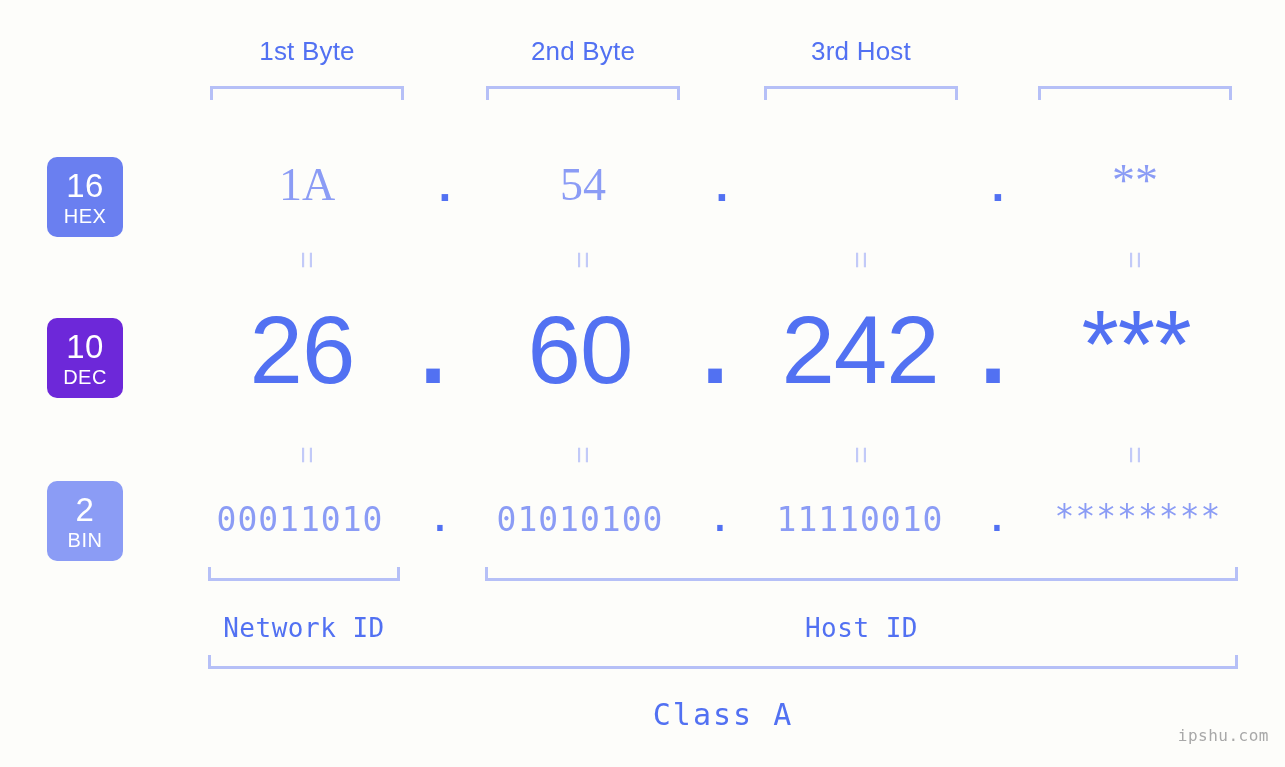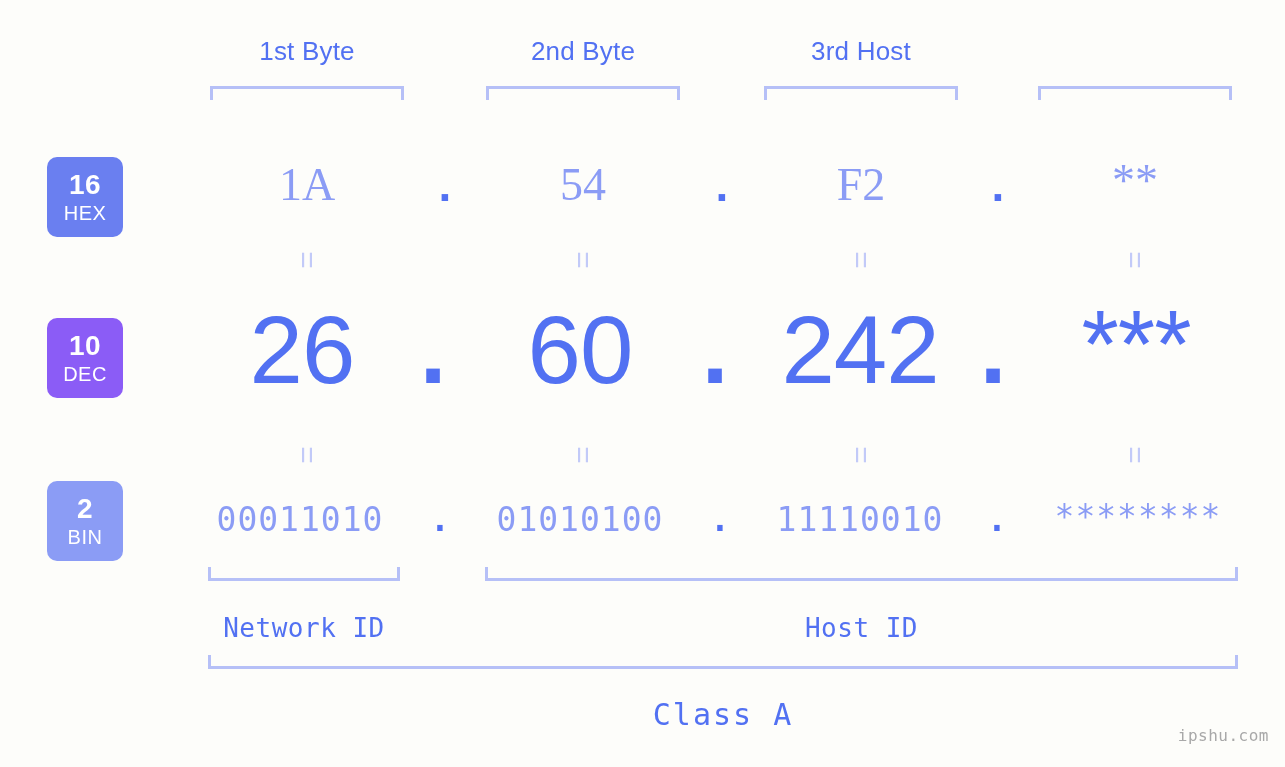--- a/index.html
+++ b/index.html
@@ -56,22 +56,22 @@
     border-radius: 10px;
     color: #ffffff;
     display: flex;
     flex-direction: column;
     align-items: center;
     justify-content: center;
     font-family: "Liberation Sans", sans-serif;
     line-height: 1;
   }
   .badge .num {
-    font-size: 28px;
-    font-weight: 700;
+    font-size: 33px;
+    font-weight: 400;
     letter-spacing: 0.5px;
   }
   .badge .lab {
     font-size: 20px;
     font-weight: 400;
     margin-top: 4px;
     letter-spacing: 0.5px;
   }
 
   .cell {
@@ -180,37 +180,36 @@
   <div class="top-bracket" style="left:210px; top:86px; width:194px;"></div>
   <div class="top-bracket" style="left:486px; top:86px; width:194px;"></div>
   <div class="top-bracket" style="left:764px; top:86px; width:194px;"></div>
   <div class="top-bracket" style="left:1038px; top:86px; width:194px;"></div>
 
   <div class="badge" style="left:47px; top:157px; background:#6a7ff0;">
     <span class="num">16</span>
     <span class="lab">HEX</span>
   </div>
 
-  <div class="badge" style="left:47px; top:318px; background:#8b5cf6;">
+  <div class="badge" style="left:47px; top:318px; background:#6d28d9;">
     <span class="num">10</span>
     <span class="lab">DEC</span>
   </div>
 
   <div class="badge" style="left:47px; top:481px; background:#8b9cf5;">
     <span class="num">2</span>
     <span class="lab">BIN</span>
   </div>
 
   <div class="cell hex-val" style="left:210px; top:162px; width:194px;">1A</div>
   <div class="cell hex-dot" style="left:404px; top:162px; width:82px;">.</div>
 
   <div class="cell hex-val" style="left:486px; top:162px; width:194px;">54</div>
   <div class="cell hex-dot" style="left:680px; top:162px; width:84px;">.</div>
 
-  <div class="cell hex-val" style="left:764px; top:162px; width:194px;">F2</div>
   <div class="cell hex-dot" style="left:958px; top:162px; width:80px;">.</div>
 
   <div class="cell hex-val" style="left:1038px; top:158px; width:194px;">**</div>
 
   <div class="eq" style="left:277px; top:245px; width:60px;">=</div>
   <div class="eq" style="left:553px; top:245px; width:60px;">=</div>
   <div class="eq" style="left:831px; top:245px; width:60px;">=</div>
   <div class="eq" style="left:1105px; top:245px; width:60px;">=</div>
 
   <div class="cell dec-val" style="left:200px; top:302px; width:204px;">26</div>

